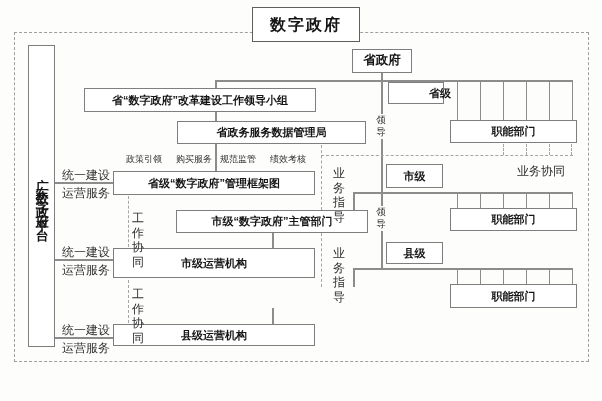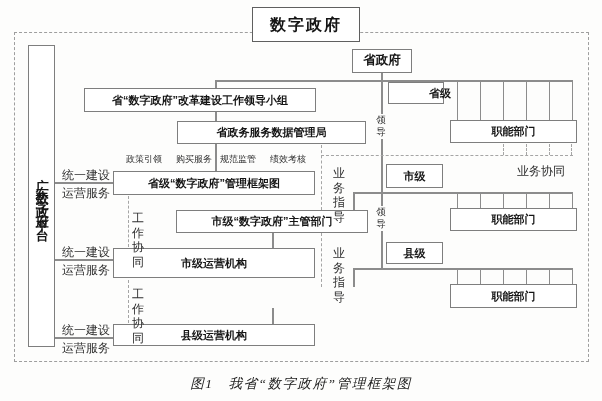--- a/index.html
+++ b/index.html
@@ -125,15 +125,14 @@
   <div class="lbl" style="left:62px;top:341px;">运营服务</div>
 
   <div class="lbl wrap2" style="left:132px;top:211px;">工作协同</div>
   <div class="lbl wrap2" style="left:132px;top:287px;">工作协同</div>
 
   <div class="lbl wrap2" style="left:333px;top:166px;">业务指导</div>
   <div class="lbl wrap2" style="left:333px;top:246px;">业务指导</div>
 
   <div class="lbl" style="left:517px;top:164px;">业务协同</div>
 
-  <div id="caption">图1　我省“数字政府”管理框架图</div>
 
 </div>
 
 </body></html>

